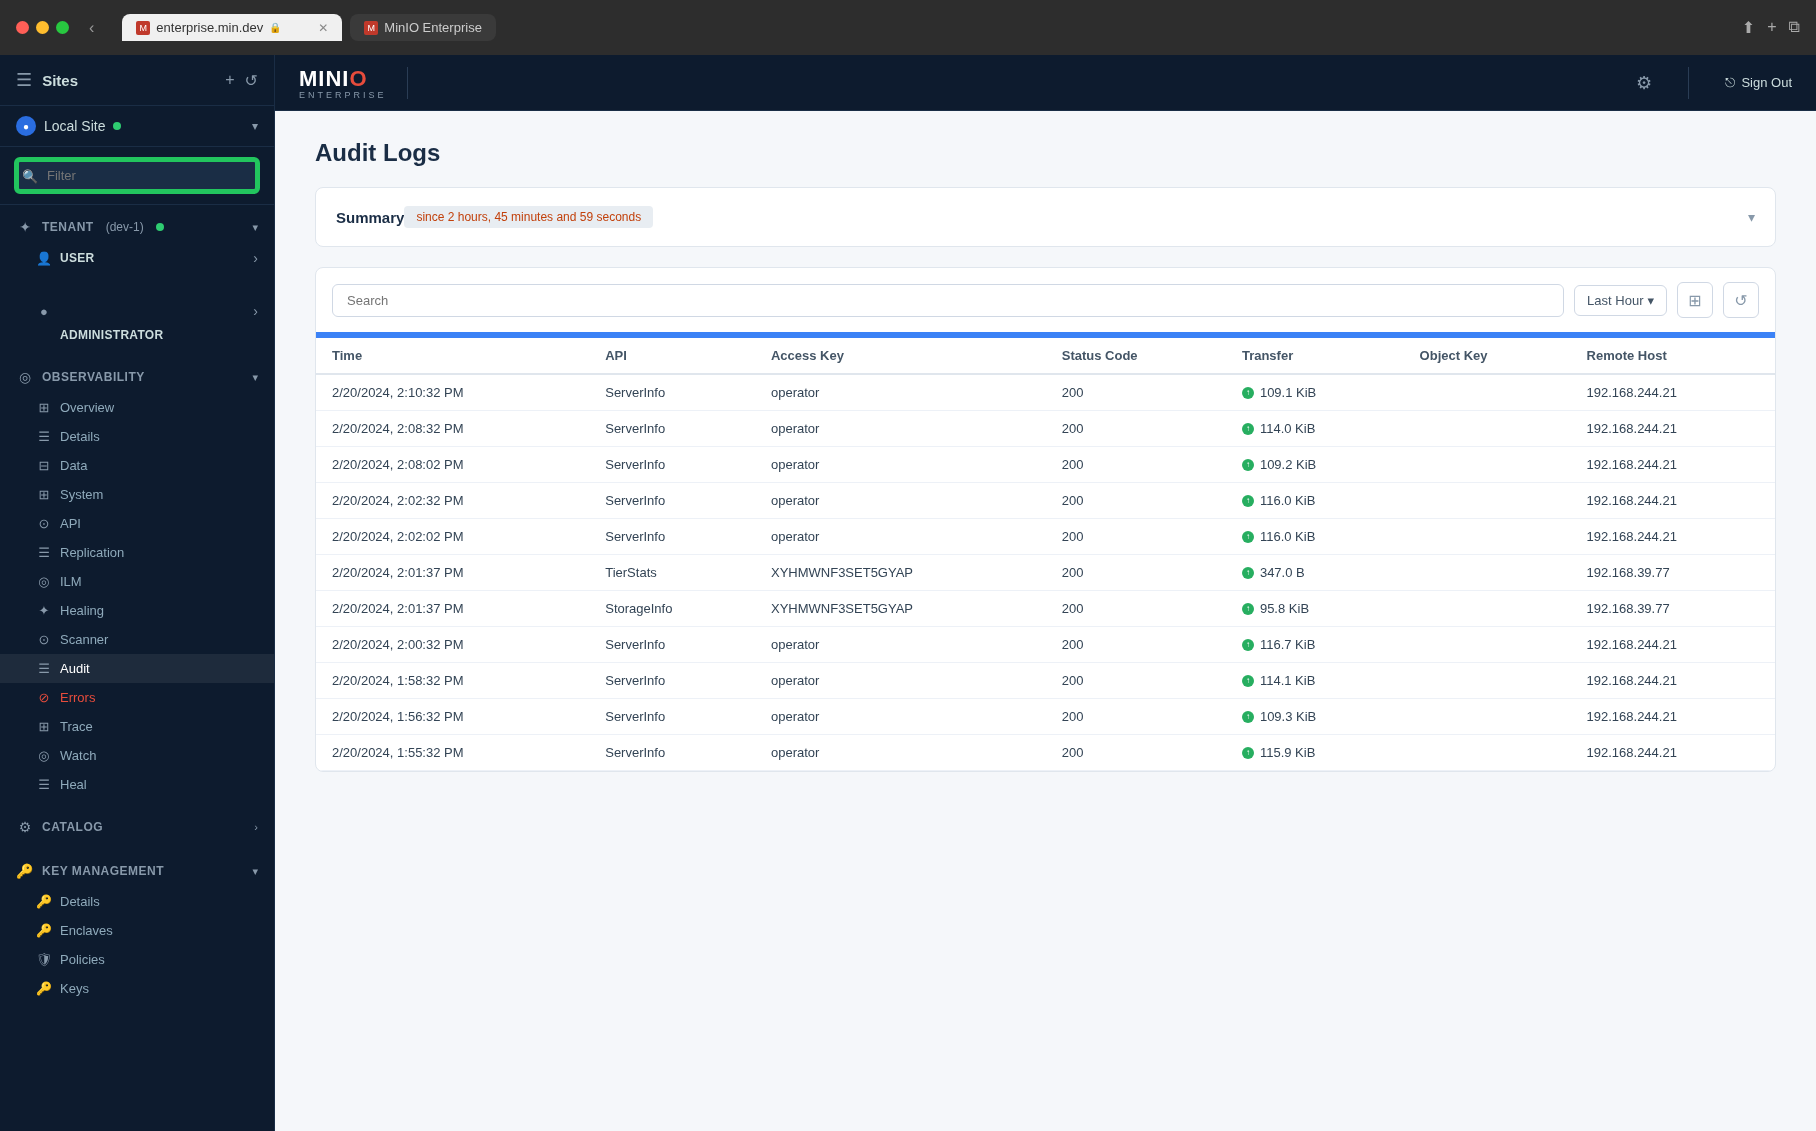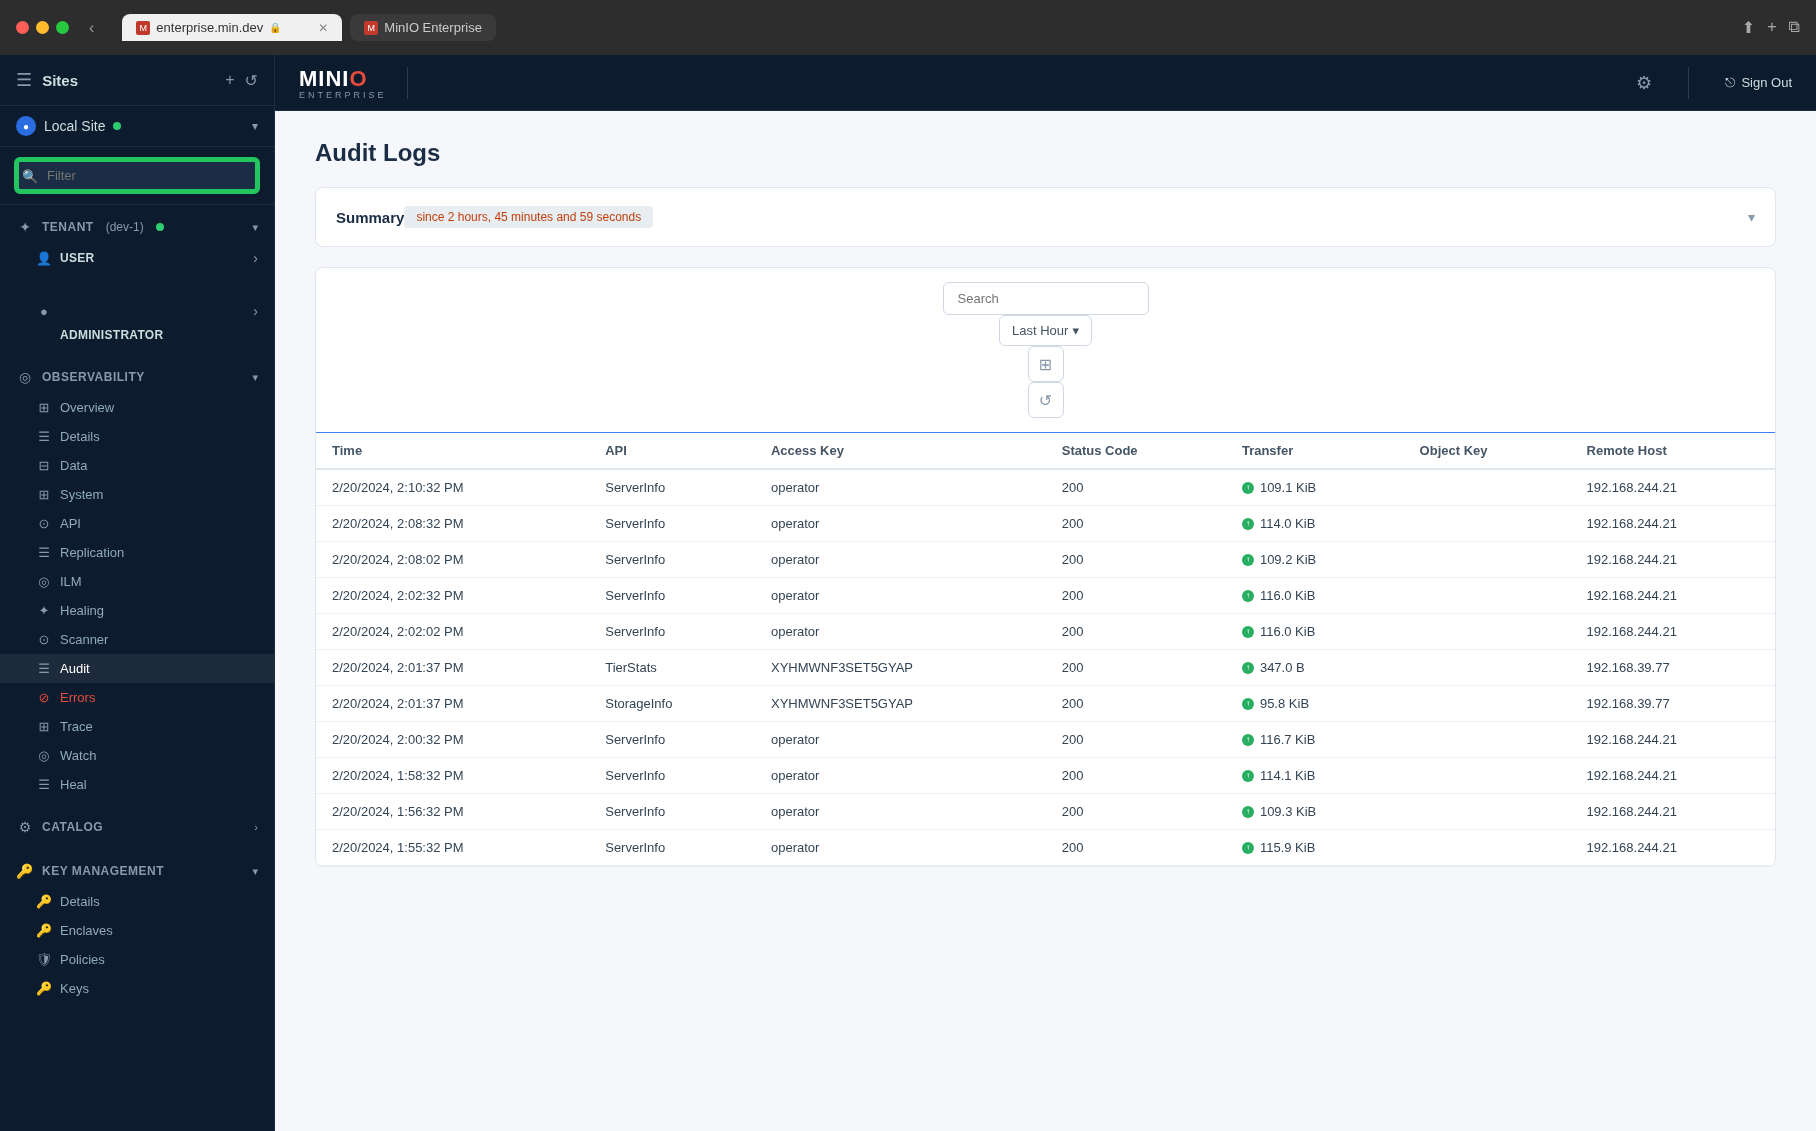--- a/index.html
+++ b/index.html
@@ -205,22 +205,22 @@
       background: white;
       border: 1px solid #e0e6ed;
       border-radius: 8px;
       overflow: hidden;
     }
 
     .table-controls {
       display: flex;
       align-items: center;
       padding: 14px 16px;
-      border-bottom: 1px solid #3b82f6;
-      flex-direction: column;
+      gap: 10px;
+      border-bottom: 6px solid #3b82f6;
     }
     .search-input-wrap {
       flex: 1;
       position: relative;
     }
     .search-input {
       width: 100%;
       border: 1px solid #d0d8e4;
       border-radius: 6px;
       padding: 8px 14px;

